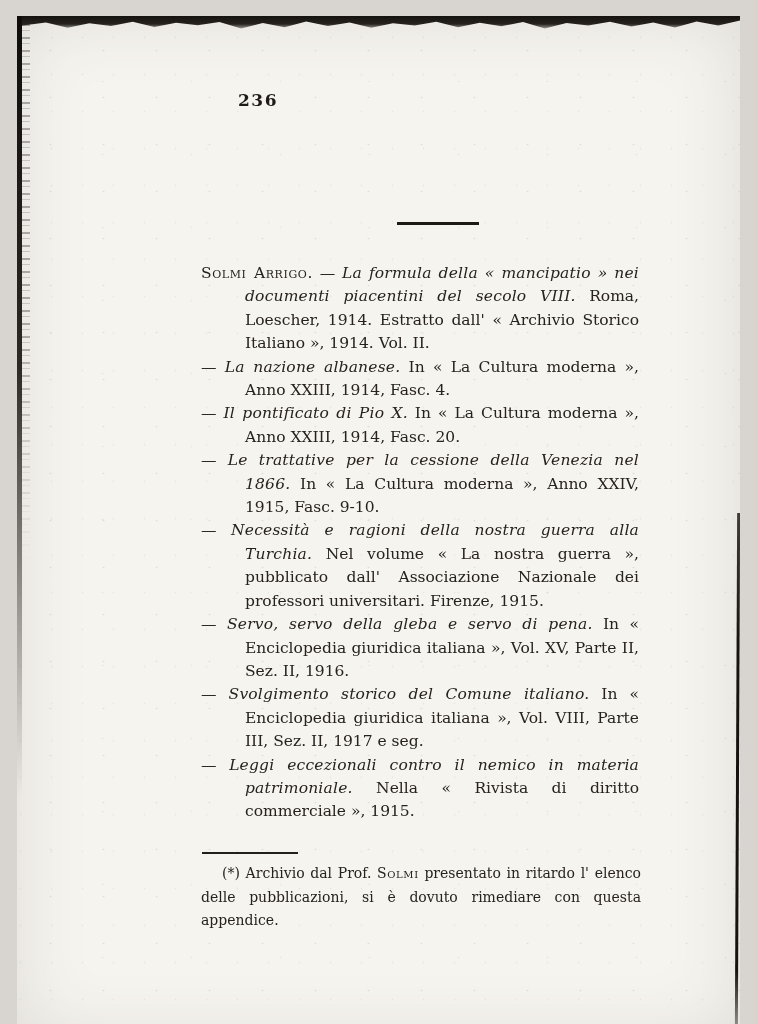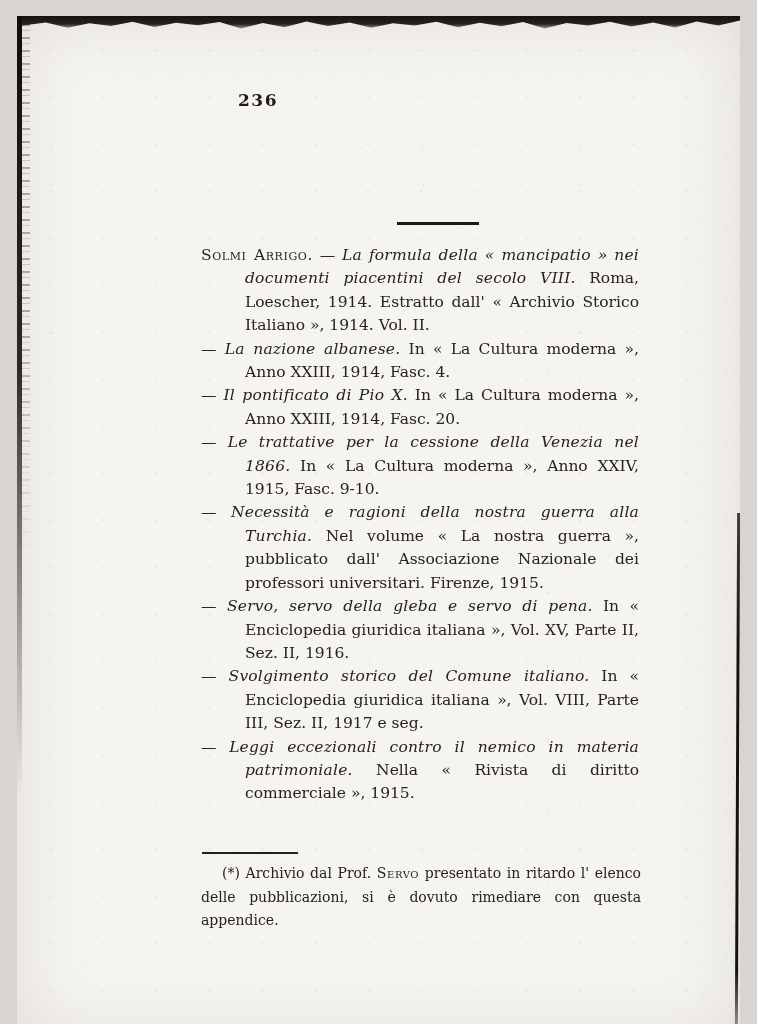--- a/index.html
+++ b/index.html
@@ -49,21 +49,21 @@
   }
   .title{
     position:absolute;left:178px;top:133px;width:460px;margin:0;
     font-family:"Liberation Sans", sans-serif;font-weight:normal;
     font-size:20.5px;line-height:31.5px;letter-spacing:1px;word-spacing:0.45em;
     text-align:center;color:#1a1713;
   }
   .title .title-line{display:block;white-space:nowrap;}
   .title-rule{position:absolute;left:380px;top:206px;width:82px;height:2.5px;background:#1d1a16;}
   .bibliography{
-    position:absolute;left:184px;top:228px;width:438px;
+    position:absolute;left:184px;top:246px;width:438px;
     font-size:15.5px;line-height:23.4px;text-align:justify;color:#27221e;
   }
   .entry{margin:0;padding-left:44px;text-indent:-44px;}
   .sc{font-variant:small-caps;letter-spacing:0.6px;}
   .entry i{letter-spacing:0.2px;}
   .footnote-rule{position:absolute;left:185px;top:836px;width:96px;height:2px;background:#23201b;}
   .footnote{
     position:absolute;left:184px;top:846px;width:440px;
     font-size:14px;line-height:23.5px;text-align:justify;text-indent:21px;color:#27221e;
   }
@@ -94,16 +94,16 @@
       <p class="entry">— <i>Le trattative per la cessione della Venezia nel 1866.</i> In « La Cultura moderna », Anno XXIV, 1915, Fasc. 9-10.</p>
       <p class="entry">— <i>Necessità e ragioni della nostra guerra alla Turchia.</i> Nel volume « La nostra guerra », pubblicato dall' Associazione Nazionale dei professori universitari. Firenze, 1915.</p>
       <p class="entry">— <i>Servo, servo della gleba e servo di pena.</i> In « Enciclopedia giuridica italiana », Vol. XV, Parte II, Sez. II, 1916.</p>
       <p class="entry">— <i>Svolgimento storico del Comune italiano.</i> In « Enciclopedia giuridica italiana », Vol. VIII, Parte III, Sez. II, 1917 e seg.</p>
       <p class="entry">— <i>Leggi eccezionali contro il nemico in materia patrimoniale.</i> Nella « Rivista di diritto commerciale », 1915.</p>
     </div>
 
   <div class="footnote-rule"></div>
 
   <div class="footnote">
-    <span>(*) Archivio dal Prof. </span><span class="sc">Servo</span><span> presentato in ritardo l' elenco delle pubblicazioni, si è dovuto rimediare con questa appendice.</span>
+    <span>(*) Archivio dal Prof. </span><span class="sc">Solmi</span><span> presentato in ritardo l' elenco delle pubblicazioni, si è dovuto rimediare con questa appendice.</span>
   </div>
 
 </div>
 
 </body></html>

